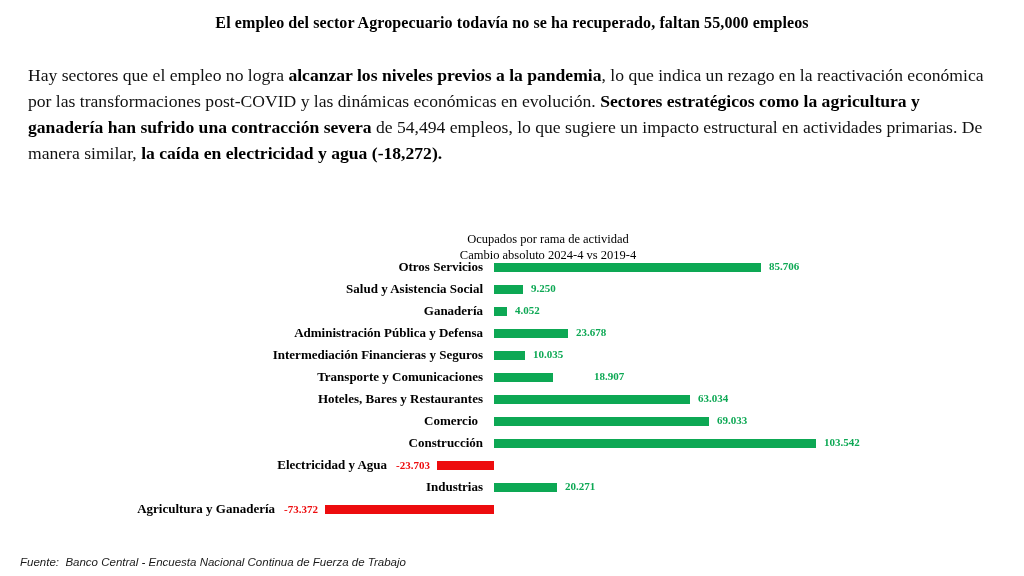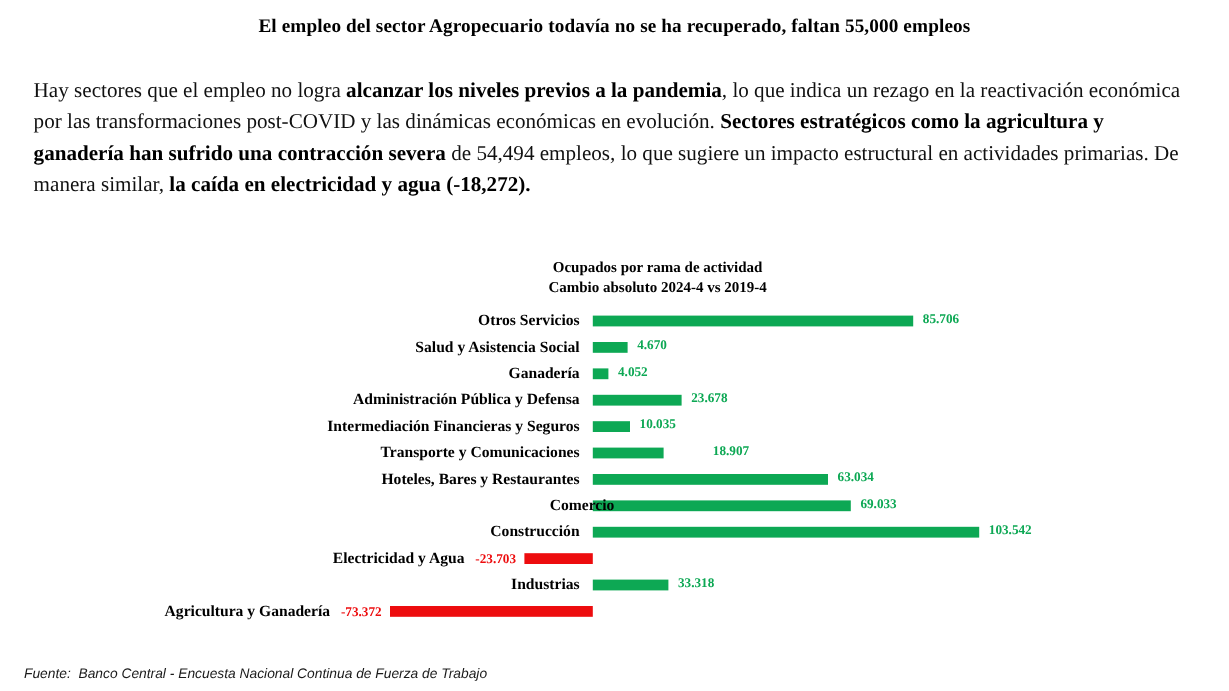--- a/index.html
+++ b/index.html
@@ -28,23 +28,23 @@
     color:#111;
   }
   .intro b { color:#000; }
   .chart {
     position:absolute;
     top:214px; left:0;
     width:1024px; height:316px;
   }
   .chart-title {
     position:absolute;
-    top:1px; left:72px; width:952px;
+    top:17px; left:72px; width:952px;
     text-align:center;
-    font-weight:bold;
+    font-weight:normal;
     font-size:12.5px;
     line-height:16px;
   }
   .bar {
     position:absolute;
     height:9px;
   }
   .cat-label {
     position:absolute;
     font-weight:bold;
@@ -89,50 +89,50 @@
   <div class="chart-title">
     <div>Ocupados por rama de actividad</div>
     <div>Cambio absoluto 2024-4 vs 2019-4</div>
   </div>
   <div>
       <div class="bar" style="top: 49px; width: 267px; left: 494px; background: rgb(13, 168, 84);"></div>
       <div class="cat-label" style="right: 541px; top: 44px;">Otros Servicios</div>
       <div class="val-label val-pos" style="left: 769px; top: 45px; color: rgb(13, 168, 84);">85.706</div>
       <div class="bar" style="top: 71px; width: 29px; left: 494px; background: rgb(13, 168, 84);"></div>
       <div class="cat-label" style="right: 541px; top: 66px;">Salud y Asistencia Social</div>
-      <div class="val-label val-pos" style="left: 531px; top: 67px; color: rgb(13, 168, 84);">4.670</div>
+      <div class="val-label val-pos" style="left: 531px; top: 67px; color: rgb(13, 168, 84);">9.250</div>
       <div class="bar" style="top: 93px; width: 13px; left: 494px; background: rgb(13, 168, 84);"></div>
       <div class="cat-label" style="right: 541px; top: 88px;">Ganadería</div>
       <div class="val-label val-pos" style="left: 515px; top: 89px; color: rgb(13, 168, 84);">4.052</div>
       <div class="bar" style="top: 115px; width: 74px; left: 494px; background: rgb(13, 168, 84);"></div>
       <div class="cat-label" style="right: 541px; top: 110px;">Administración Pública y Defensa</div>
       <div class="val-label val-pos" style="left: 576px; top: 111px; color: rgb(13, 168, 84);">23.678</div>
       <div class="bar" style="top: 137px; width: 31px; left: 494px; background: rgb(13, 168, 84);"></div>
       <div class="cat-label" style="right: 541px; top: 132px;">Intermediación Financieras y Seguros</div>
       <div class="val-label val-pos" style="left: 533px; top: 133px; color: rgb(13, 168, 84);">10.035</div>
       <div class="bar" style="top: 159px; width: 59px; left: 494px; background: rgb(13, 168, 84);"></div>
       <div class="cat-label" style="right: 541px; top: 154px;">Transporte y Comunicaciones</div>
       <div class="val-label val-pos" style="left: 594px; top: 155px; color: rgb(13, 168, 84);">18.907</div>
       <div class="bar" style="top: 181px; width: 196px; left: 494px; background: rgb(13, 168, 84);"></div>
       <div class="cat-label" style="right: 541px; top: 176px;">Hoteles, Bares y Restaurantes</div>
       <div class="val-label val-pos" style="left: 698px; top: 177px; color: rgb(13, 168, 84);">63.034</div>
       <div class="bar" style="top: 203px; width: 215px; left: 494px; background: rgb(13, 168, 84);"></div>
-      <div class="cat-label" style="right: 512px; top: 198px;">Comercio</div>
+      <div class="cat-label" style="right: 546px; top: 198px;">Comercio</div>
       <div class="val-label val-pos" style="left: 717px; top: 199px; color: rgb(13, 168, 84);">69.033</div>
       <div class="bar" style="top: 225px; width: 322px; left: 494px; background: rgb(13, 168, 84);"></div>
       <div class="cat-label" style="right: 541px; top: 220px;">Construcción</div>
       <div class="val-label val-pos" style="left: 824px; top: 221px; color: rgb(13, 168, 84);">103.542</div>
       <div class="bar" style="top: 247px; width: 57px; left: 437px; background: rgb(237, 12, 14);"></div>
       <div class="neg-group" style="right: 594px; top: 242px;">
         <span class="cat-label">Electricidad y Agua</span>
         <span class="val-label" style="color: rgb(237, 12, 14);">-23.703</span>
       </div>
       <div class="bar" style="top: 269px; width: 63px; left: 494px; background: rgb(13, 168, 84);"></div>
       <div class="cat-label" style="right: 541px; top: 264px;">Industrias</div>
-      <div class="val-label val-pos" style="left: 565px; top: 265px; color: rgb(13, 168, 84);">33.318</div>
+      <div class="val-label val-pos" style="left: 565px; top: 265px; color: rgb(13, 168, 84);">20.271</div>
       <div class="bar" style="top: 291px; width: 169px; left: 325px; background: rgb(237, 12, 14);"></div>
       <div class="neg-group" style="right: 706px; top: 286px;">
         <span class="cat-label">Agricultura y Ganadería</span>
         <span class="val-label" style="color: rgb(237, 12, 14);">-73.372</span>
       </div>
     </div>
 </div>
 
 <div class="source-note">Fuente:  Banco Central - Encuesta Nacional Continua de Fuerza de Trabajo</div>
 

